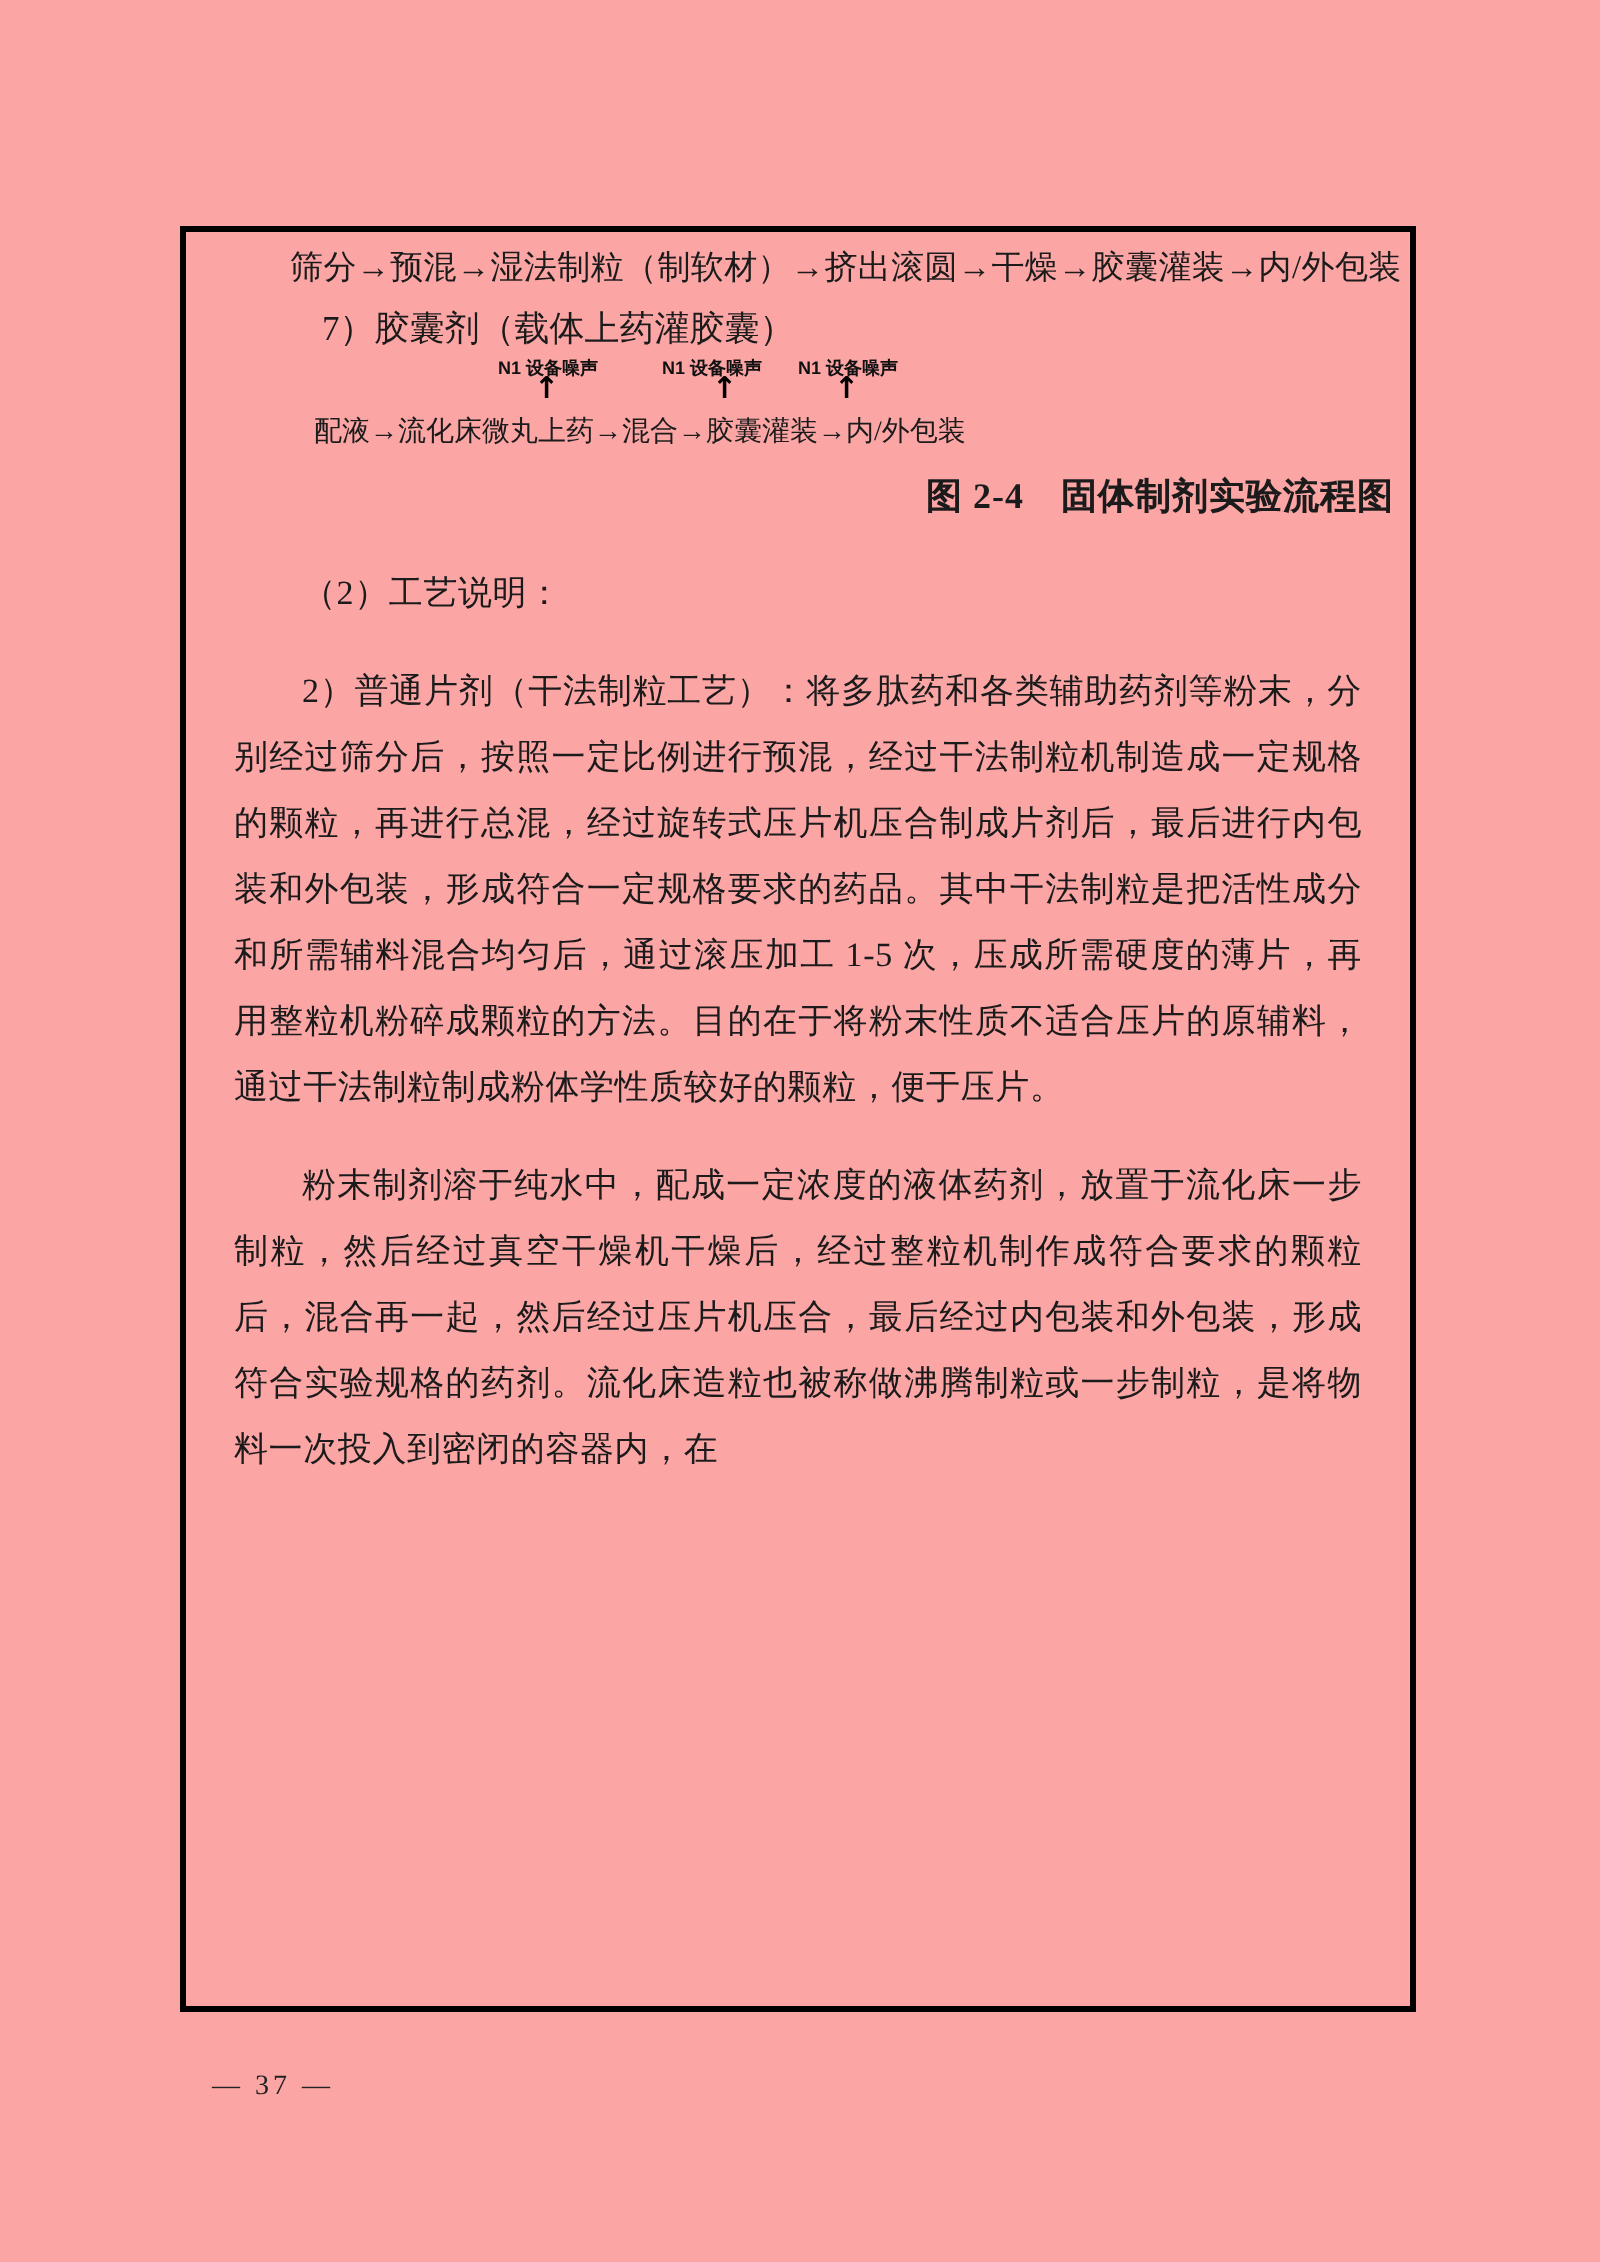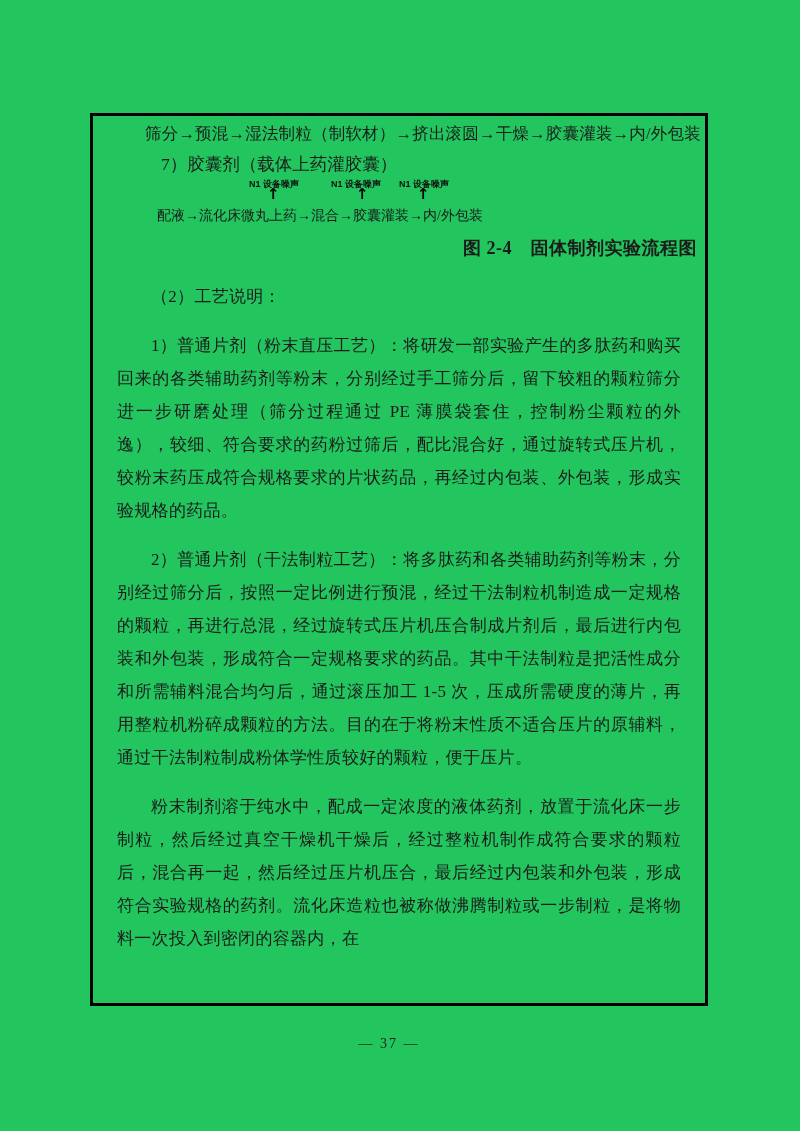--- a/index.html
+++ b/index.html
@@ -1,21 +1,21 @@
 <!DOCTYPE html>
 <html><head>
 <meta charset="utf-8">
 <style>
   html,body { margin:0; padding:0; background:#ffffff; }
   body {
     width:800px; height:1131px; position:relative; overflow:hidden;
     font-family:"Liberation Serif","DejaVu Serif",serif;
     color:#1b1b1b;
   }
-  .sheet { position:absolute; inset:0; background:#22c55e; }
+  .sheet { position:absolute; inset:0; background:#fca5a5; }
 
   .frame {
     position:absolute; left:90px; top:113px; width:618px; height:893px;
     border:3px solid #000; box-sizing:border-box;
     padding:4px 8px 0 8px; overflow:hidden;
     filter:blur(0.2px);
   }
 
   .flow-line-1 {
     height:32px; line-height:28px; padding-left:44px;
@@ -48,22 +48,22 @@
     font-weight:bold; font-size:18px; letter-spacing:0.5px;
   }
 
   .body-text p {
     margin:16px; font-size:17px; line-height:33px;
     text-align:justify; text-indent:2em; letter-spacing:0.3px;
     word-break:break-all;
   }
 
   .page-number {
-    position:absolute; left:80px; top:1036px; width:618px;
-    text-align:center; font-size:14px; color:#222; letter-spacing:2px;
+    position:absolute; left:106px; top:1036px; width:618px;
+    font-size:14px; color:#222; letter-spacing:2px;
   }
 </style>
 </head>
 <body>
 
 <div class="sheet">
   <div class="frame">
 
     <div class="flow-line-1">筛分→预混→湿法制粒（制软材）→挤出滚圆→干燥→胶囊灌装→内/外包装</div>
 
@@ -78,21 +78,20 @@
       <span class="up-arrow ar-2">↑</span>
       <span class="up-arrow ar-3">↑</span>
 
       <div class="flow-line-2">配液→流化床微丸上药→混合→胶囊灌装→内/外包装</div>
     </div>
 
     <div class="caption">图 2-4　固体制剂实验流程图</div>
 
     <div class="body-text">
       <p>（2）工艺说明：</p>
-      <p>1）普通片剂（粉末直压工艺）：将研发一部实验产生的多肽药和购买回来的各类辅助药剂等粉末，分别经过手工筛分后，留下较粗的颗粒筛分进一步研磨处理（筛分过程通过 PE 薄膜袋套住，控制粉尘颗粒的外逸），较细、符合要求的药粉过筛后，配比混合好，通过旋转式压片机，较粉末药压成符合规格要求的片状药品，再经过内包装、外包装，形成实验规格的药品。</p>
       <p>2）普通片剂（干法制粒工艺）：将多肽药和各类辅助药剂等粉末，分别经过筛分后，按照一定比例进行预混，经过干法制粒机制造成一定规格的颗粒，再进行总混，经过旋转式压片机压合制成片剂后，最后进行内包装和外包装，形成符合一定规格要求的药品。其中干法制粒是把活性成分和所需辅料混合均匀后，通过滚压加工 1-5 次，压成所需硬度的薄片，再用整粒机粉碎成颗粒的方法。目的在于将粉末性质不适合压片的原辅料，通过干法制粒制成粉体学性质较好的颗粒，便于压片。</p>
       <p>粉末制剂溶于纯水中，配成一定浓度的液体药剂，放置于流化床一步制粒，然后经过真空干燥机干燥后，经过整粒机制作成符合要求的颗粒后，混合再一起，然后经过压片机压合，最后经过内包装和外包装，形成符合实验规格的药剂。流化床造粒也被称做沸腾制粒或一步制粒，是将物料一次投入到密闭的容器内，在</p>
     </div>
 
   </div>
 
   <div class="page-number">— 37 —</div>
 </div>
 
 </body></html>

